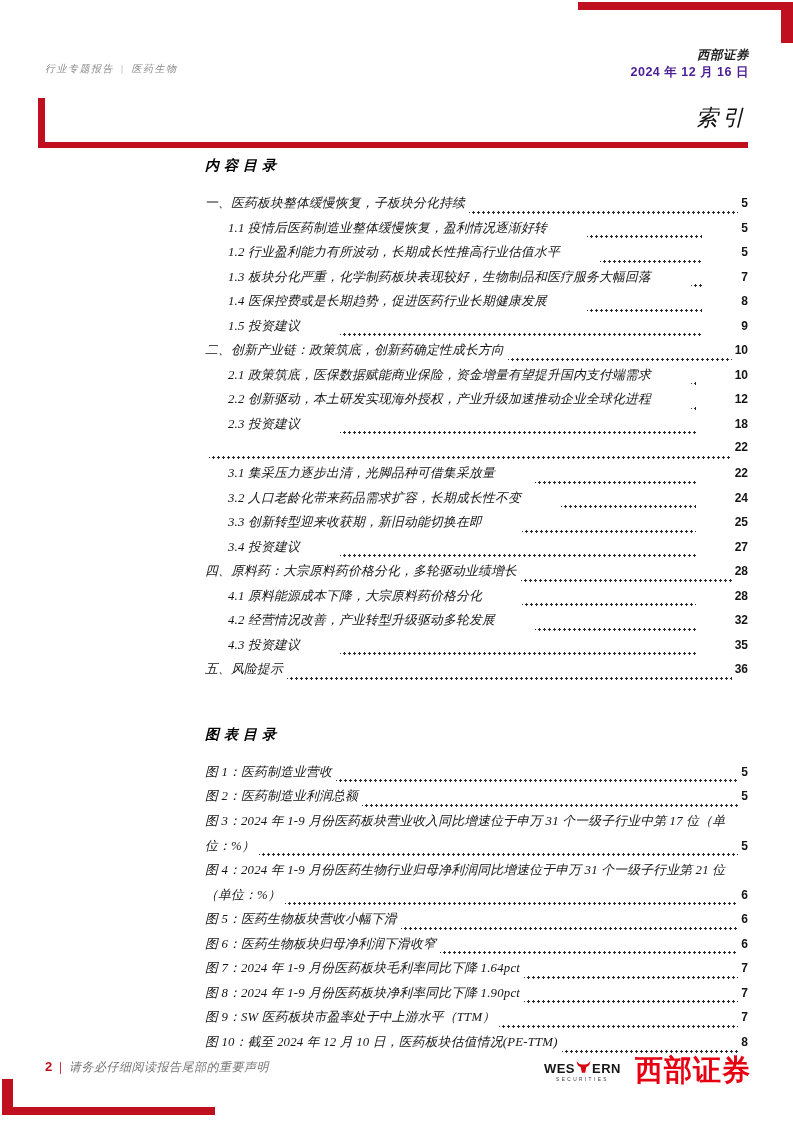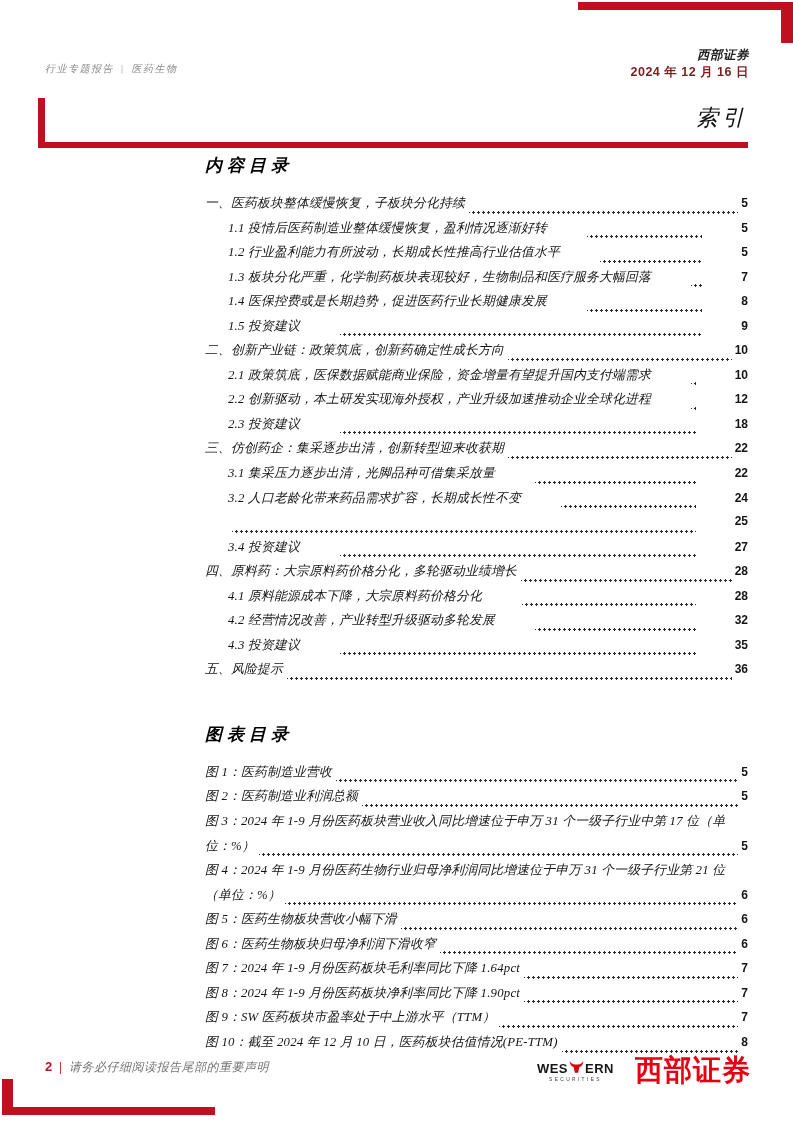--- a/index.html
+++ b/index.html
@@ -19,36 +19,36 @@
   .deco-bl-h{position:absolute;left:2px;top:1107px;width:213px;height:8px;background:var(--accent-red);}
 
   
   .header-left{
     position:absolute;left:45px;top:62px;font-size:10px;color:#8c8c8c;
     font-style:italic;letter-spacing:1.5px;
   }
   .header-left .sep{margin:0 7px;color:#9a9a9a;font-style:normal;}
   .header-right{position:absolute;right:44px;top:47px;text-align:right;line-height:1.35;}
   .header-brand{font-size:12.5px;font-weight:bold;color:#1f1f1f;font-style:italic;letter-spacing:0.5px;}
-  .header-date{font-size:12.5px;font-weight:bold;color:#7f1d1d;font-family:"Liberation Sans","DejaVu Sans",sans-serif;letter-spacing:0.5px;}
+  .header-date{font-size:12.5px;font-weight:bold;color:#4c1d95;font-family:"Liberation Sans","DejaVu Sans",sans-serif;letter-spacing:0.5px;}
 
   
   .index-banner{
     position:absolute;left:38px;top:98px;width:710px;box-sizing:border-box;
     border-left:7px solid var(--accent-red);
     border-bottom:6px solid var(--accent-red);
     padding:5px 0 9px 14px;
     text-align:right;
   }
   .index-title{font-size:22px;font-style:italic;color:#0d0d0d;letter-spacing:4px;}
 
   
   .column{position:absolute;left:205px;top:153px;width:543px;}
   .sec-title{
-    font-size:17px;font-weight:bold;font-style:italic;color:#000;
+    font-size:14px;font-weight:bold;font-style:italic;color:#000;
     letter-spacing:5px;margin:0 0 16px 0;line-height:26px;
   }
   .sec-title.second{margin-top:36px;}
   .row{display:flex;align-items:baseline;height:24.55px;overflow:hidden;}
   .row .t{
     font-size:12.8px;font-style:italic;color:#141414;white-space:nowrap;
     letter-spacing:0.2px;
   }
   .row .dots{
     flex:1;align-self:stretch;margin:0 3px 0 4px;
@@ -65,21 +65,21 @@
 
   
   .footer-left{position:absolute;left:45px;top:1059px;display:flex;align-items:baseline;}
   .footer-pgno{
     font-family:"Liberation Sans","DejaVu Sans",sans-serif;
     font-weight:bold;font-size:13px;color:var(--accent-red);
   }
   .footer-sep{color:var(--accent-red);font-weight:bold;margin:0 7px;font-size:12px;}
   .footer-notice{font-size:12px;font-style:italic;color:#737373;letter-spacing:0.5px;}
 
-  .logo{position:absolute;right:42px;top:1052px;display:flex;align-items:center;gap:21px;}
+  .logo{position:absolute;right:42px;top:1052px;display:flex;align-items:center;gap:14px;}
   .logo-western{display:flex;flex-direction:column;align-items:center;}
   .lw-top{
     display:flex;align-items:flex-end;
     font-family:"Liberation Sans","DejaVu Sans",sans-serif;
     font-weight:bold;font-size:13px;color:#161616;letter-spacing:0.5px;line-height:1;
   }
   .lw-top .bull{margin:0 1px -1px 1px;}
   .lw-bottom{
     font-family:"Liberation Sans","DejaVu Sans",sans-serif;
     font-size:4.8px;letter-spacing:2.4px;color:#3a3a3a;margin-top:2px;
@@ -171,38 +171,38 @@
           <span class="pg">12</span>
         </div>
 
         <div class="row indent">
           <span class="t">2.3 投资建议</span>
           <span class="dots"></span>
           <span class="pg">18</span>
         </div>
 
         <div class="row">
-          <span class="t">三、仿创药企：集采逐步出清，创新转型迎来收获期</span>
           <span class="dots"></span>
           <span class="pg">22</span>
         </div>
 
         <div class="row indent">
           <span class="t">3.1 集采压力逐步出清，光脚品种可借集采放量</span>
           <span class="dots"></span>
           <span class="pg">22</span>
         </div>
 
         <div class="row indent">
           <span class="t">3.2 人口老龄化带来药品需求扩容，长期成长性不变</span>
           <span class="dots"></span>
           <span class="pg">24</span>
         </div>
 
         <div class="row indent">
+          <span class="t">3.3 创新转型迎来收获期，新旧动能切换在即</span>
           <span class="dots"></span>
           <span class="pg">25</span>
         </div>
 
         <div class="row indent">
           <span class="t">3.4 投资建议</span>
           <span class="dots"></span>
           <span class="pg">27</span>
         </div>
 

